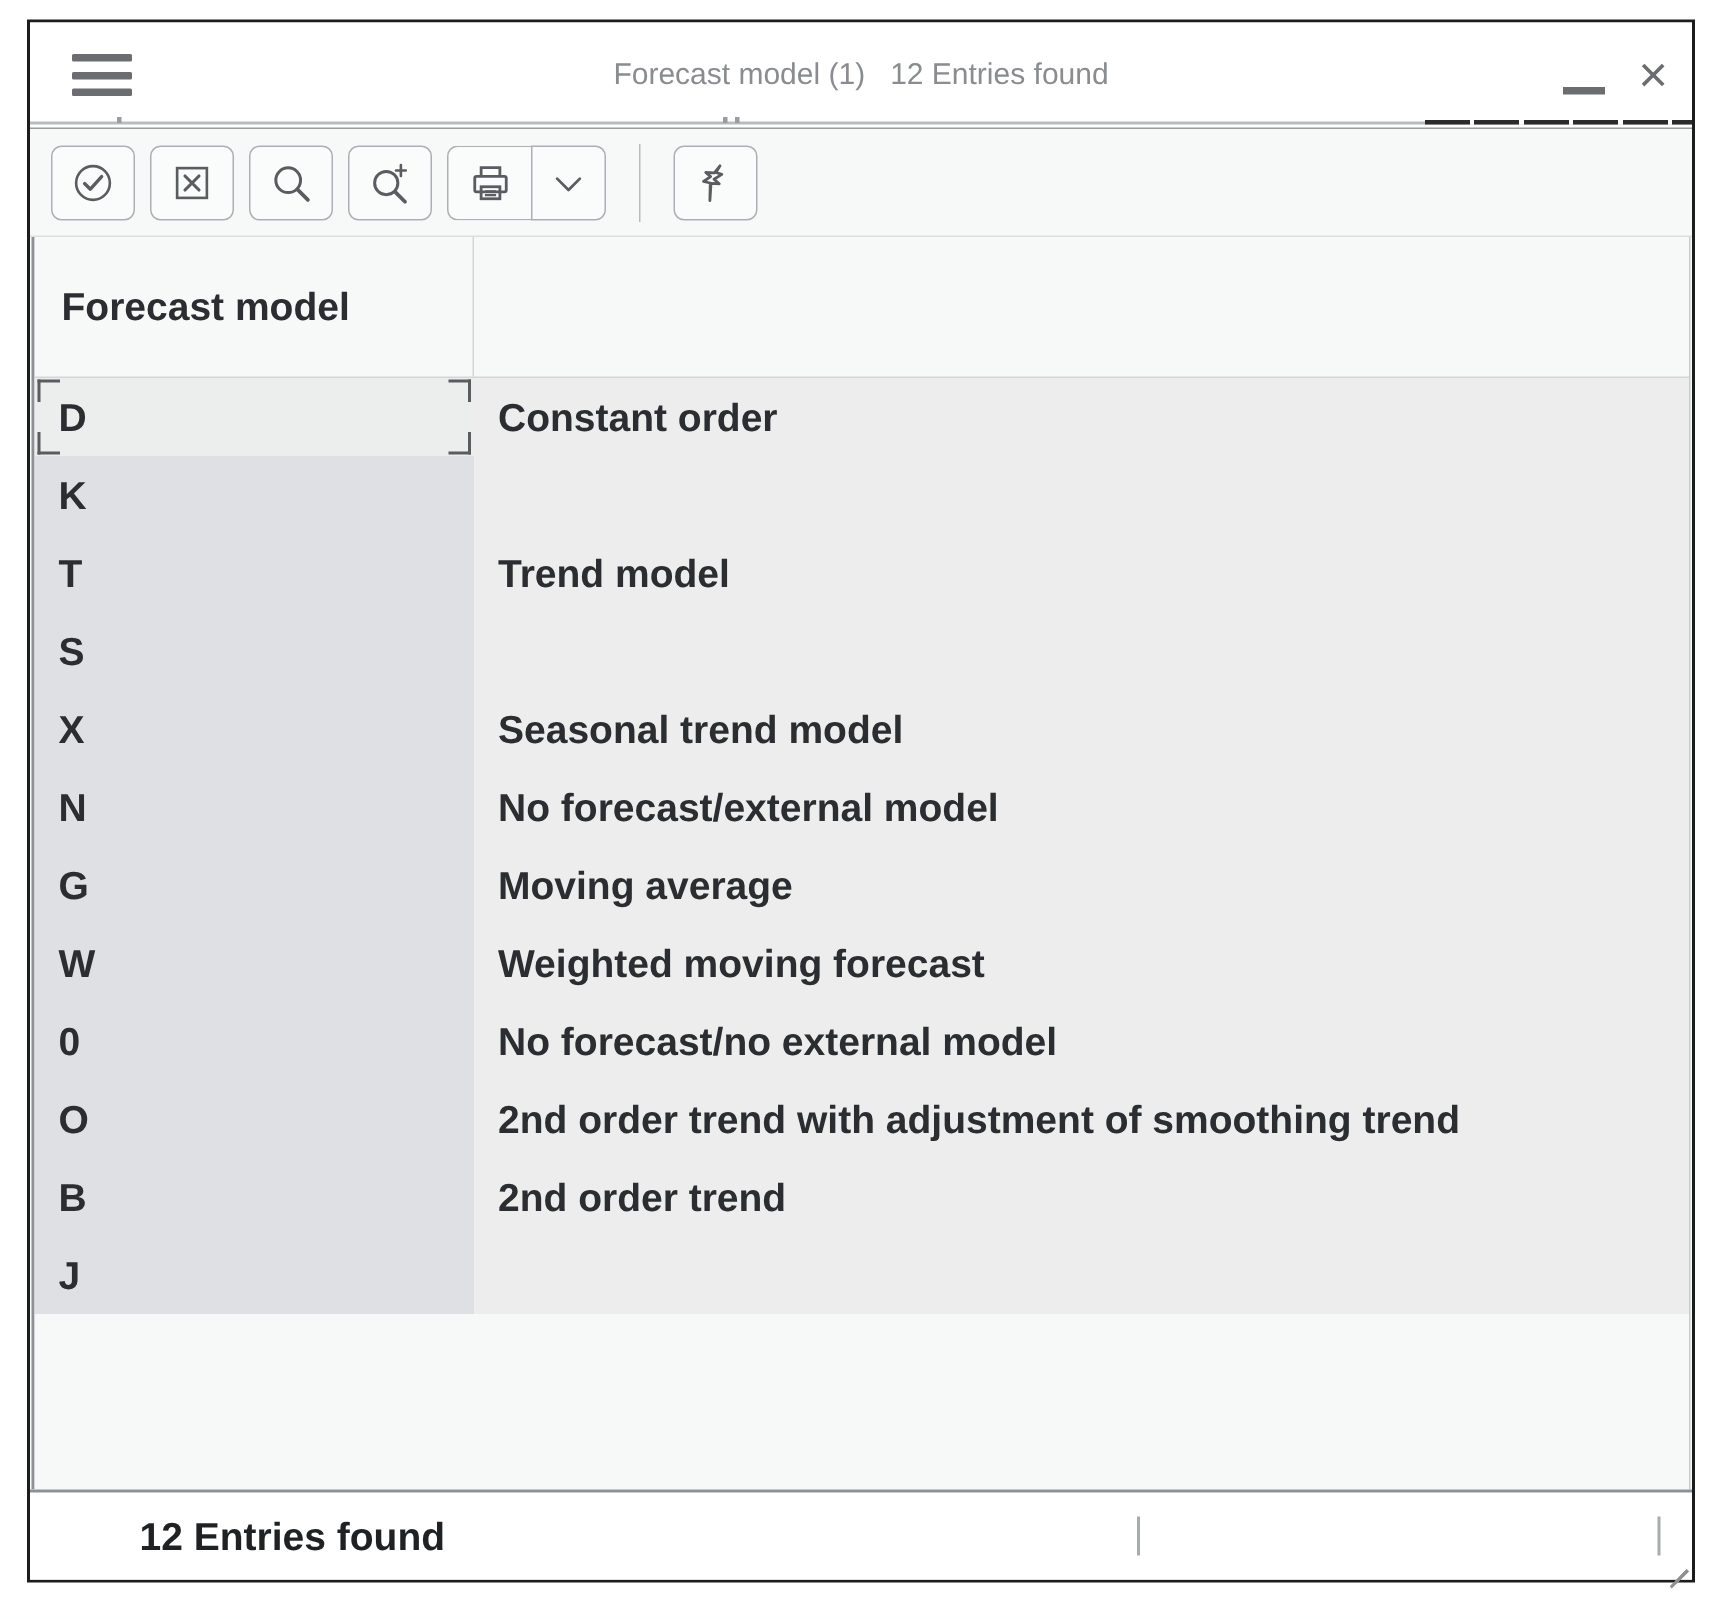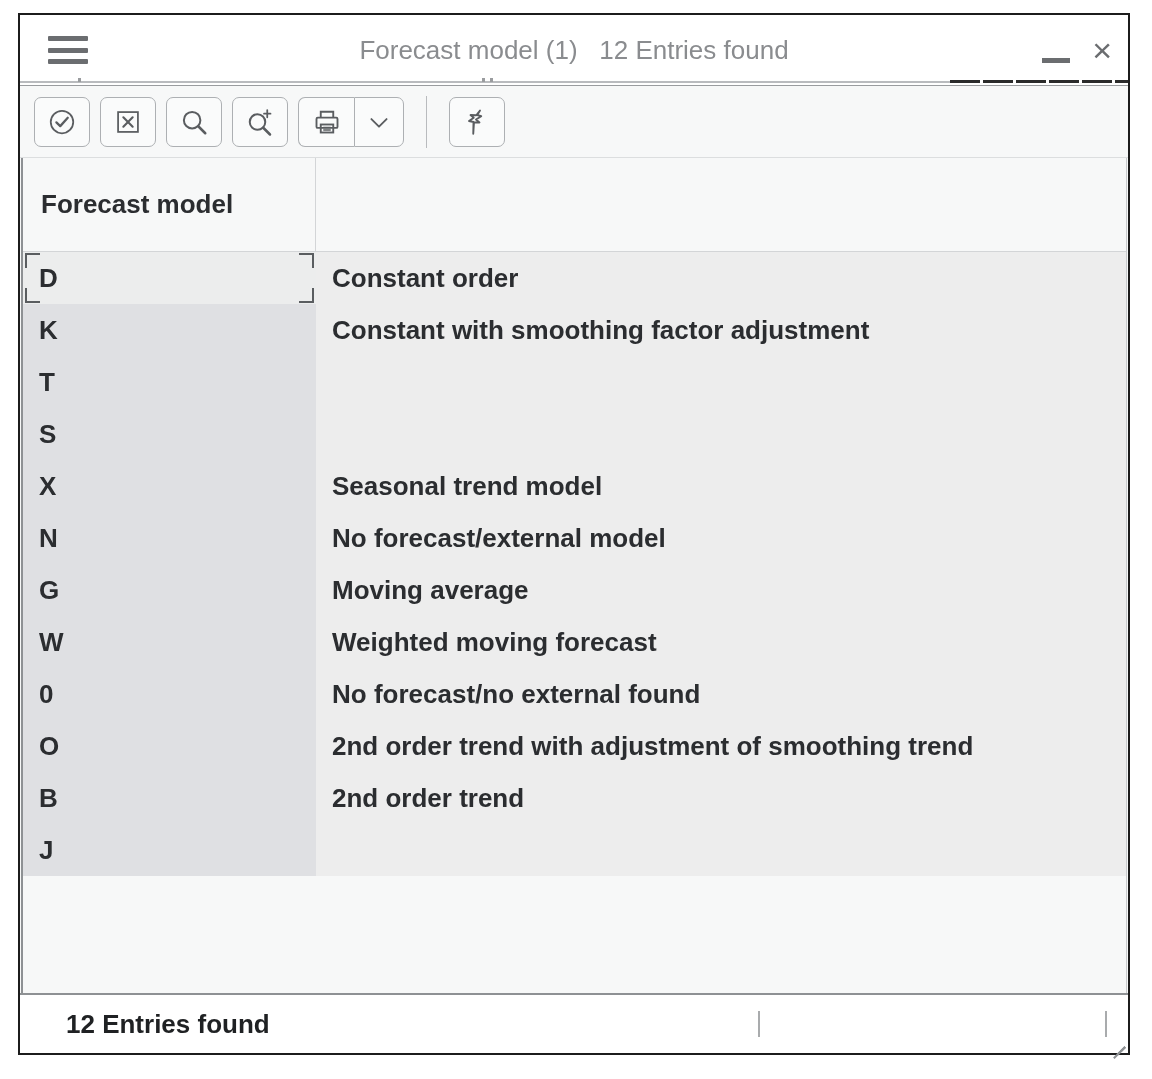--- a/index.html
+++ b/index.html
@@ -57,21 +57,21 @@
     height: 5px;
     width: 100%;
     background: #6b6d70;
     border-radius: 1px;
   }
   .title-text {
     position: absolute;
     left: 0;
     right: 0;
     text-align: center;
-    font-size: 26px;
+    font-size: 20px;
     color: #8a8c8f;
     letter-spacing: 0px;
     white-space: pre;
     font-family: "Liberation Sans", sans-serif;
   }
   .winbtns {
     position: absolute;
     right: 16px;
     top: 50%;
     transform: translateY(-50%);
@@ -284,20 +284,21 @@
   
   .statusbar {
     flex: 0 0 60px;
     height: 60px;
     background: #ffffff;
     border-top: 2px solid #8e9194;
     display: flex;
     align-items: center;
     position: relative;
     box-sizing: border-box;
+    padding-left: 27px;
   }
   .status-text {
     font-size: 26px;
     font-weight: bold;
     color: #1f2123;
     padding-left: 46px;
   }
   .status-sep {
     position: absolute;
     width: 2px;
@@ -429,25 +430,25 @@
           <div class="th c2"></div>
         </div>
         <div class="tbody" id="tbody">
             <div class="trow focused">
               <div class="td c0">D</div>
               <div class="td c1">Constant order</div>
               <div class="td c2"></div>
             </div>
             <div class="trow">
               <div class="td c0">K</div>
-              <div class="td c1">Constant with smoothing factor adjustment</div>
               <div class="td c2"></div>
             </div>
             <div class="trow">
               <div class="td c0">T</div>
+              <div class="td c1">Trend model</div>
               <div class="td c2"></div>
             </div>
             <div class="trow">
               <div class="td c0">S</div>
               <div class="td c2"></div>
             </div>
             <div class="trow">
               <div class="td c0">X</div>
               <div class="td c1">Seasonal trend model</div>
               <div class="td c2"></div>
@@ -462,21 +463,21 @@
               <div class="td c1">Moving average</div>
               <div class="td c2"></div>
             </div>
             <div class="trow">
               <div class="td c0">W</div>
               <div class="td c1">Weighted moving forecast</div>
               <div class="td c2"></div>
             </div>
             <div class="trow">
               <div class="td c0">0</div>
-              <div class="td c1">No forecast/no external found</div>
+              <div class="td c1">No forecast/no external model</div>
               <div class="td c2"></div>
             </div>
             <div class="trow">
               <div class="td c0">O</div>
               <div class="td c1">2nd order trend with adjustment of smoothing trend</div>
               <div class="td c2"></div>
             </div>
             <div class="trow">
               <div class="td c0">B</div>
               <div class="td c1">2nd order trend</div>

